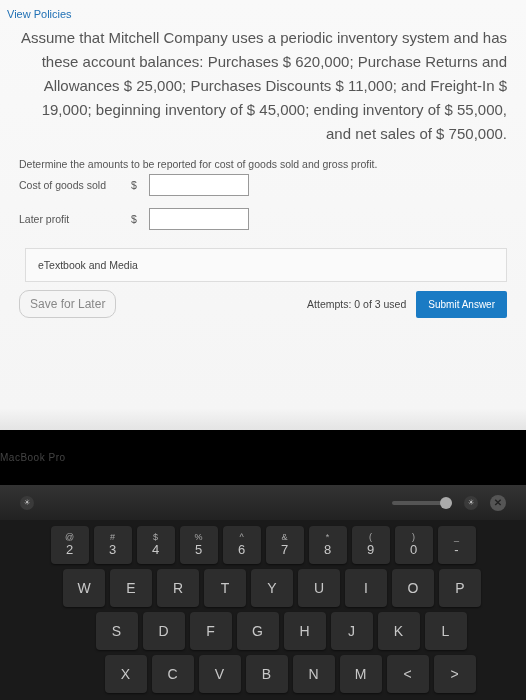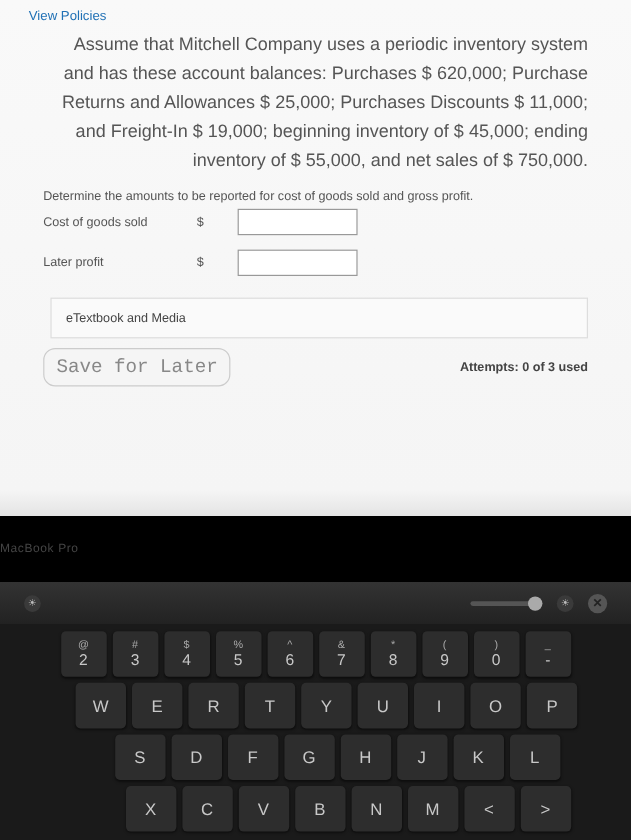--- a/index.html
+++ b/index.html
@@ -8,21 +8,21 @@
       width: 526px;
       height: 700px;
       background: #2a2a2a;
       overflow: hidden;
       position: relative;
     }
     .screen {
       width: 100%;
       height: 430px;
       background: linear-gradient(to bottom, #f9f9f9 0%, #f5f5f5 95%, #e4e4e4 100%);
-      padding: 8px 24px;
+      padding: 8px 7px;
     }
     .policies-link {
       color: #2171b5;
       font-size: 11px;
       margin-bottom: 6px;
     }
     .attempt-header {
       font-size: 12px;
       font-weight: 600;
       color: #333;
@@ -37,21 +37,21 @@
     }
     .instruction-text {
       font-size: 10.5px;
       color: #555;
       margin: 0 12px 4px 12px;
     }
     .answer-row {
       display: flex;
       align-items: center;
       margin: 0 12px 12px 12px;
-      gap: 28px;
+      gap: 12px;
     }
     .answer-label {
       font-size: 10.5px;
       color: #555;
       width: 100px;
     }
     .currency {
       font-size: 10.5px;
       color: #555;
     }
@@ -74,33 +74,32 @@
     .action-row {
       display: flex;
       align-items: center;
       justify-content: space-between;
       margin: 0 12px;
     }
     .save-btn {
       border: 1px solid #ccc;
       background: #f5f5f5;
       color: #888;
-      font-size: 16px;
+      font-size: 12px;
       padding: 6px 10px;
       border-radius: 10px;
-      font-family: Liberation Mono, monospace;
     }
     .right-actions {
       display: flex;
       align-items: center;
       gap: 10px;
     }
     .attempts-text {
       font-size: 10.5px;
-      font-weight: 700;
+      font-weight: 400;
       color: #444;
     }
     .submit-btn {
       background: #1a7bc4;
       color: #fff;
       border: none;
       font-size: 10px;
       padding: 8px 12px;
       border-radius: 2px;
     }
@@ -242,20 +241,21 @@
     <span class="currency">$</span>
     <input class="answer-input" value="" style="">
   </div>
 
   <div class="resources-box">eTextbook and Media</div>
 
   <div class="action-row">
     <button class="save-btn">Save for Later</button>
     <div class="right-actions">
       <span class="attempts-text">Attempts: 0 of 3 used</span>
+      <button class="submit-btn">Submit Answer</button>
     </div>
   </div>
 </div>
 
 <div class="bezel">
   <span class="laptop-label">MacBook Pro</span>
 </div>
 
 <div class="touchbar">
   <span class="tb-dot">☀</span>

